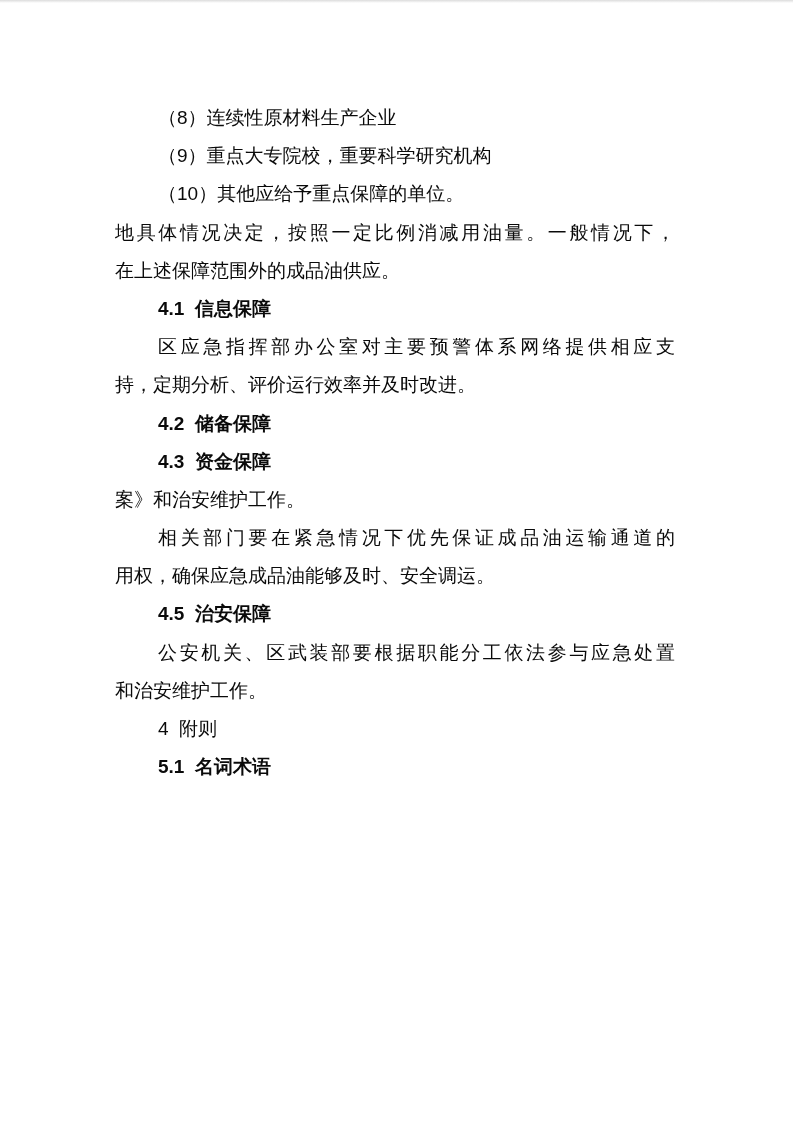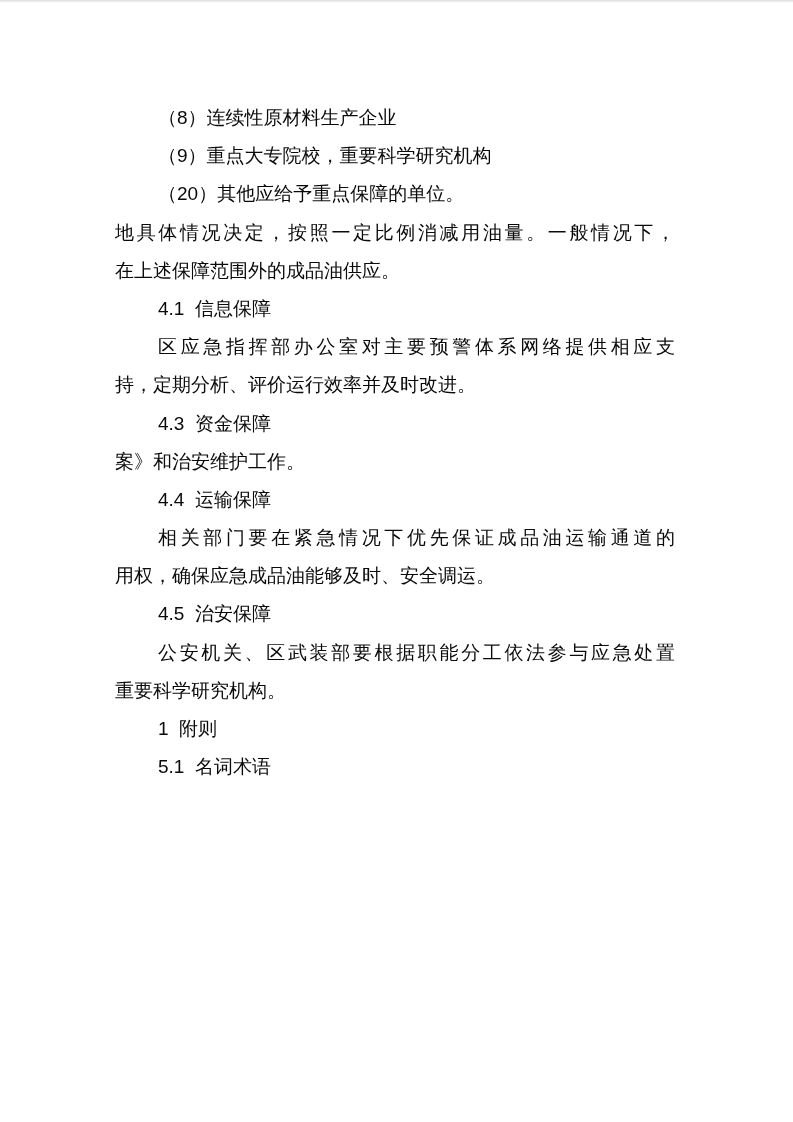--- a/index.html
+++ b/index.html
@@ -40,41 +40,41 @@
   .justify {
     white-space: normal;
     text-align: justify;
     text-align-last: justify;
   }
   .justify.indent {
     padding-left: 0;
     text-indent: 43px;
   }
   .bold {
-    font-weight: 400;
+    font-weight: 700;
   }
 </style>
 </head>
 <body>
 
 <div>
   <div class="scan-edge"></div>
   <div class="content">
     <div class="line indent">（8）连续性原材料生产企业</div>
     <div class="line indent">（9）重点大专院校，重要科学研究机构</div>
-    <div class="line indent">（20）其他应给予重点保障的单位。</div>
+    <div class="line indent">（10）其他应给予重点保障的单位。</div>
     <div class="line justify">地具体情况决定，按照一定比例消减用油量。一般情况下，</div>
     <div class="line">在上述保障范围外的成品油供应。</div>
     <div class="line indent bold">4.1  信息保障</div>
     <div class="line indent justify">区应急指挥部办公室对主要预警体系网络提供相应支</div>
     <div class="line">持，定期分析、评价运行效率并及时改进。</div>
+    <div class="line indent bold">4.2  储备保障</div>
     <div class="line indent bold">4.3  资金保障</div>
     <div class="line">案》和治安维护工作。</div>
-    <div class="line indent bold">4.4  运输保障</div>
     <div class="line indent justify">相关部门要在紧急情况下优先保证成品油运输通道的</div>
     <div class="line">用权，确保应急成品油能够及时、安全调运。</div>
     <div class="line indent bold">4.5  治安保障</div>
     <div class="line indent justify">公安机关、区武装部要根据职能分工依法参与应急处置</div>
-    <div class="line">重要科学研究机构。</div>
-    <div class="line indent">1  附则</div>
+    <div class="line">和治安维护工作。</div>
+    <div class="line indent">4  附则</div>
     <div class="line indent bold">5.1  名词术语</div>
   </div>
 </div>
 
 </body></html>

